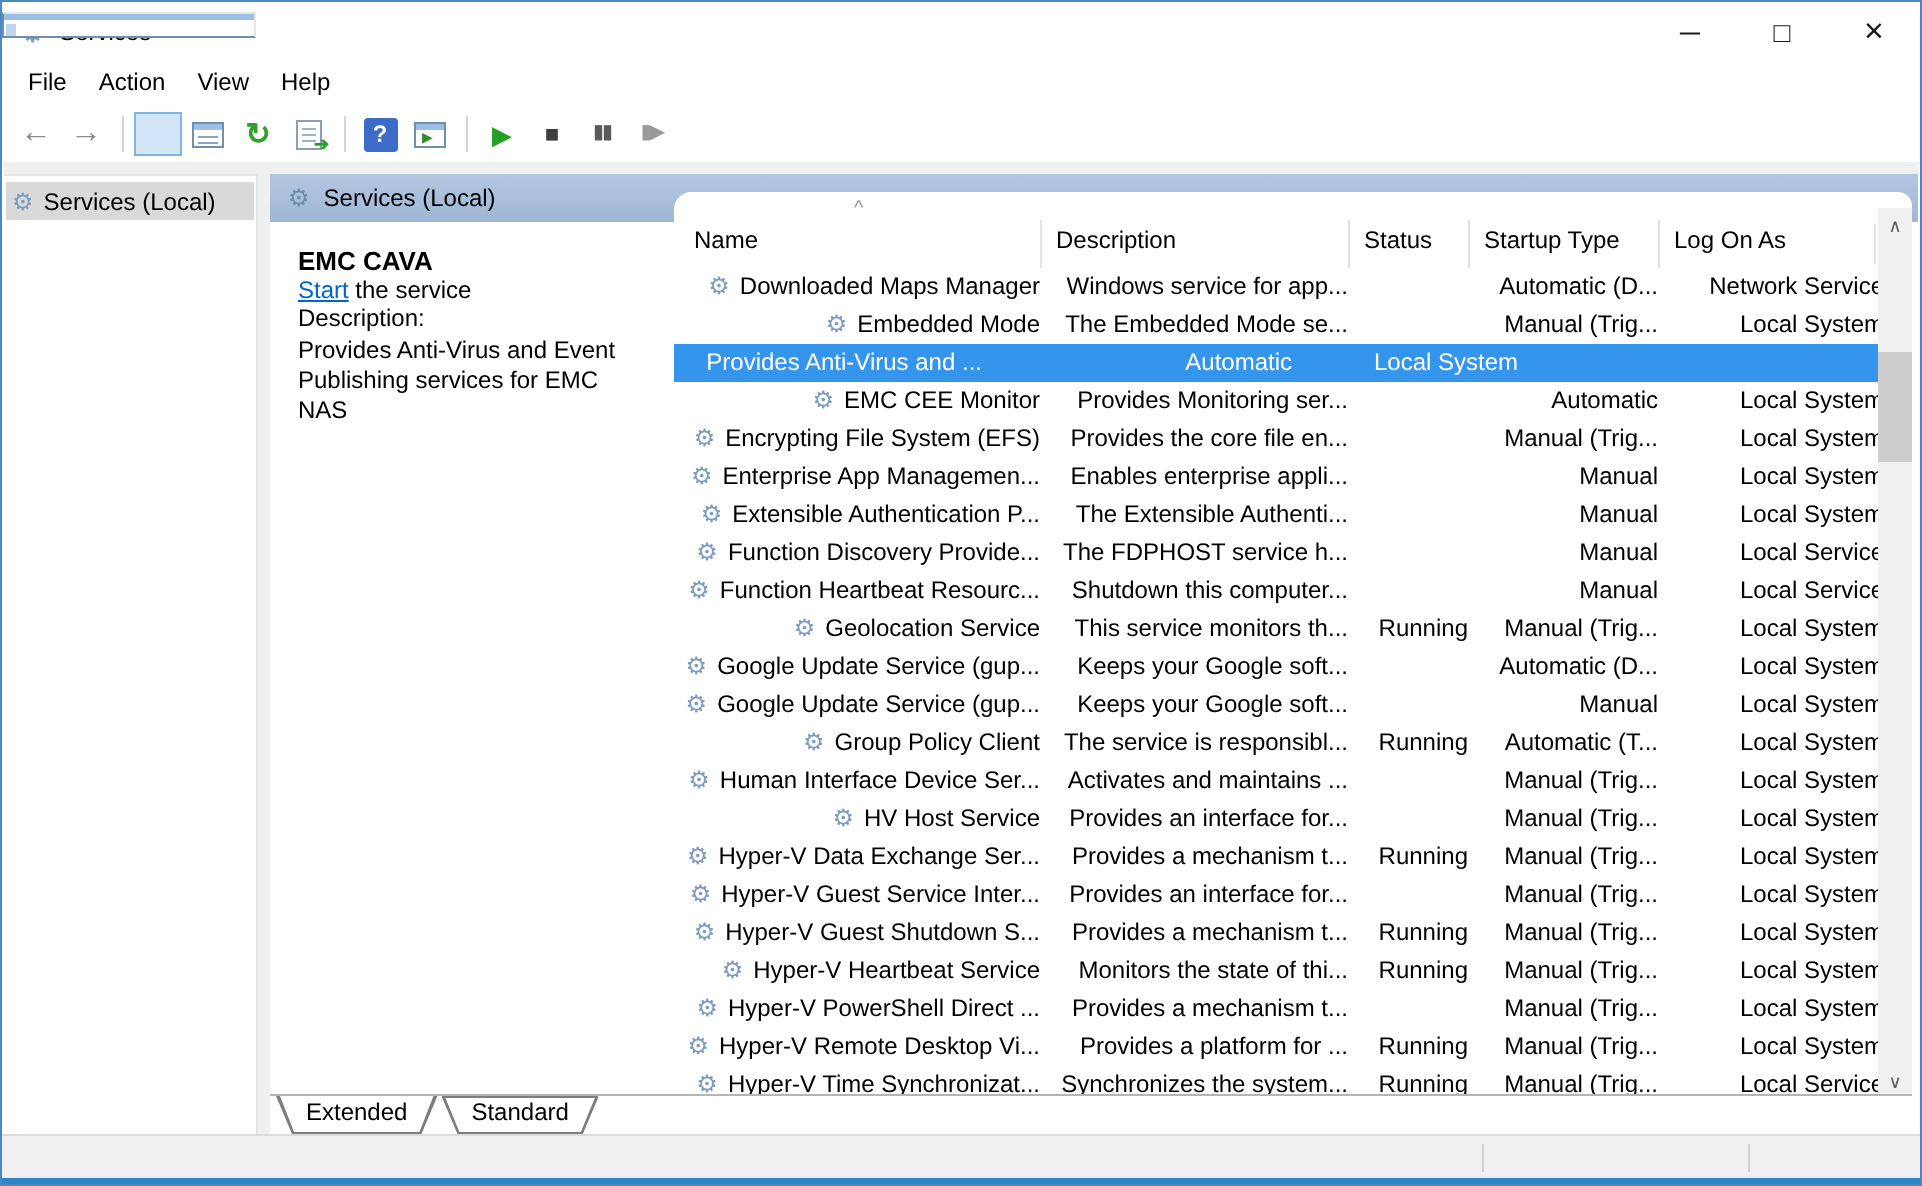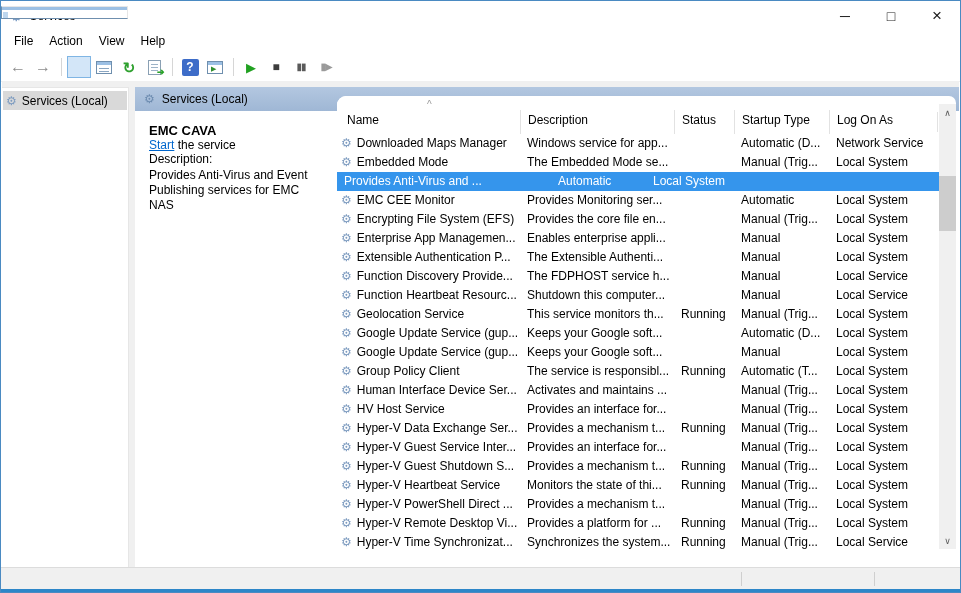--- a/index.html
+++ b/index.html
@@ -61,21 +61,21 @@
   .hcell{ position:absolute; bottom:0; height:24px; line-height:20px; padding-left:7px; color:#000; border-left:1px solid #e2e2e2; }
   .hcell.first{ border-left:none; padding-left:10px; }
   .hline-end{ position:absolute; bottom:2px; left:600px; height:20px; width:1px; background:#e2e2e2; }
   .sort-arrow{ position:absolute; left:90px; top:3px; color:#9a9a9a; font-size:10px; }
   .c-name{ left:0; width:183px; }
   .c-desc{ left:183px; width:154px; }
   .c-status{ left:337px; width:60px; }
   .c-startup{ left:397px; width:95px; }
   .c-logon{ left:492px; width:113px;margin-top:25px; }
   .rows{ position:absolute; top:38px; left:0; right:17px; bottom:0; overflow:hidden; }
-  .srow{ height:19px; display:flex; line-height:19px; white-space:nowrap; }
+  .srow{ height:19px; display:flex; line-height:19px; white-space:nowrap;text-align:right; }
   .cell{ overflow:hidden; flex:none; padding-left:7px; }
   .cell.cn{ width:183px; padding-left:4px; }
   .cell.cd{ width:154px; }
   .cell.cs{ width:60px; }
   .cell.cu{ width:95px; }
   .cell.cl{ width:113px; }
   .cell .gear{ margin-right:5px; }
   .srow.selected{ background:#3595ec; color:#fff; }
   .srow.selected .gear{ color:#d6e6f6; }
   
@@ -352,20 +352,24 @@
               <div class="cell cl">Local Service</div>
             </div>
           </div>
         <div class="vscroll">
           <div class="scroll-btn up">∧</div>
           <div class="thumb"></div>
           <div class="scroll-btn down">∨</div>
         </div>
       </div>
 
+      <div class="tabs">
+        <div class="tab active"><span>Extended</span></div>
+        <div class="tab"><span>Standard</span></div>
+      </div>
     </div>
   </div>
 
   <div class="statusbar">
     <div class="sb-sep" style="left:740px"></div>
     <div class="sb-sep" style="left:873px"></div>
   </div>
   <div class="bottom-border"></div>
 </div>
 

